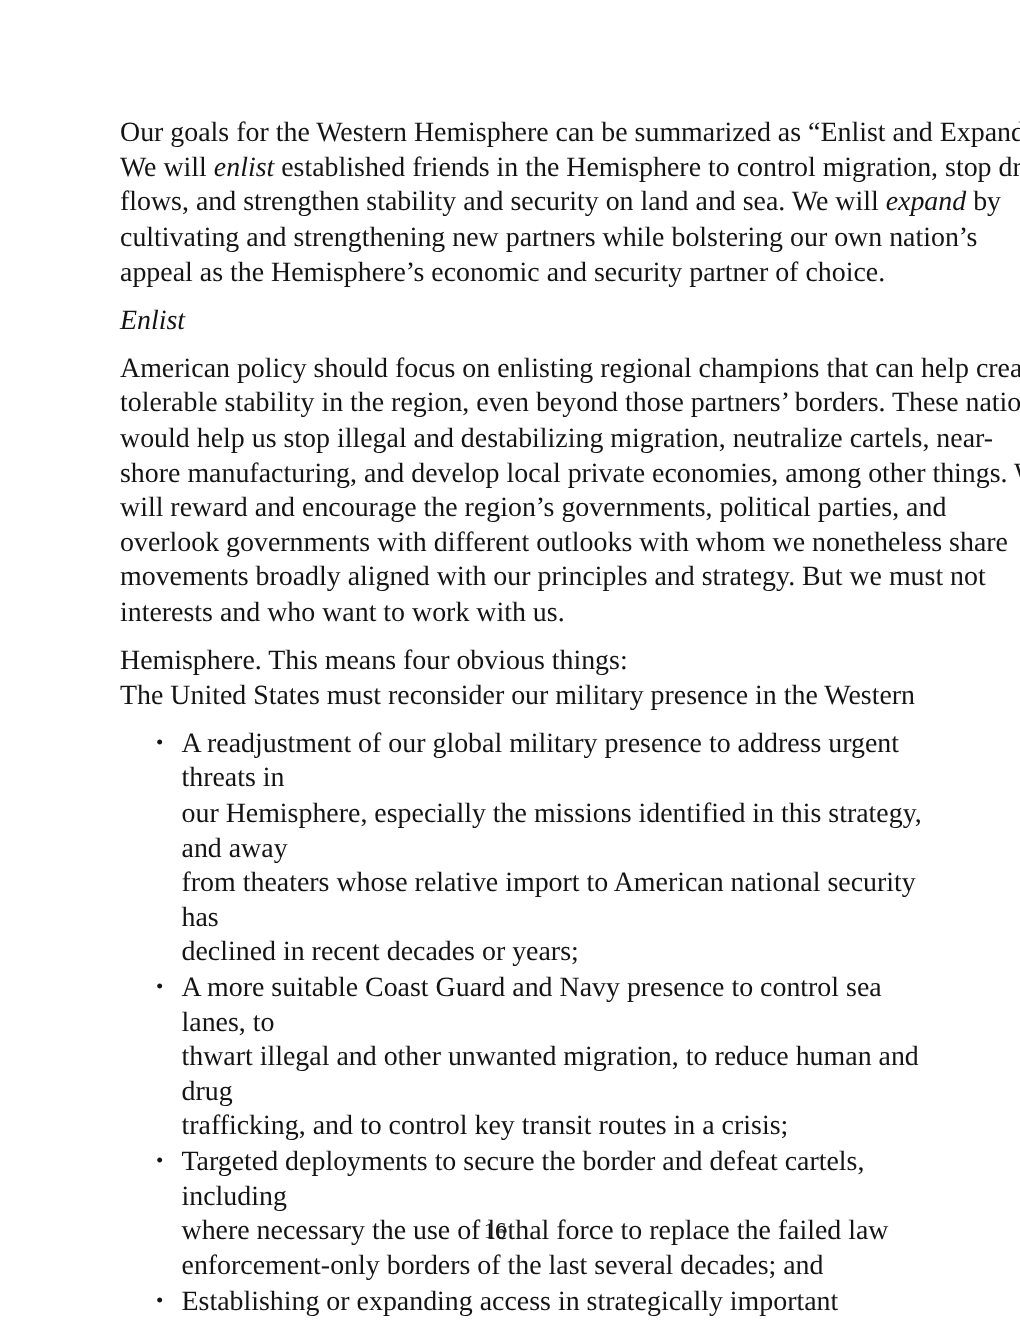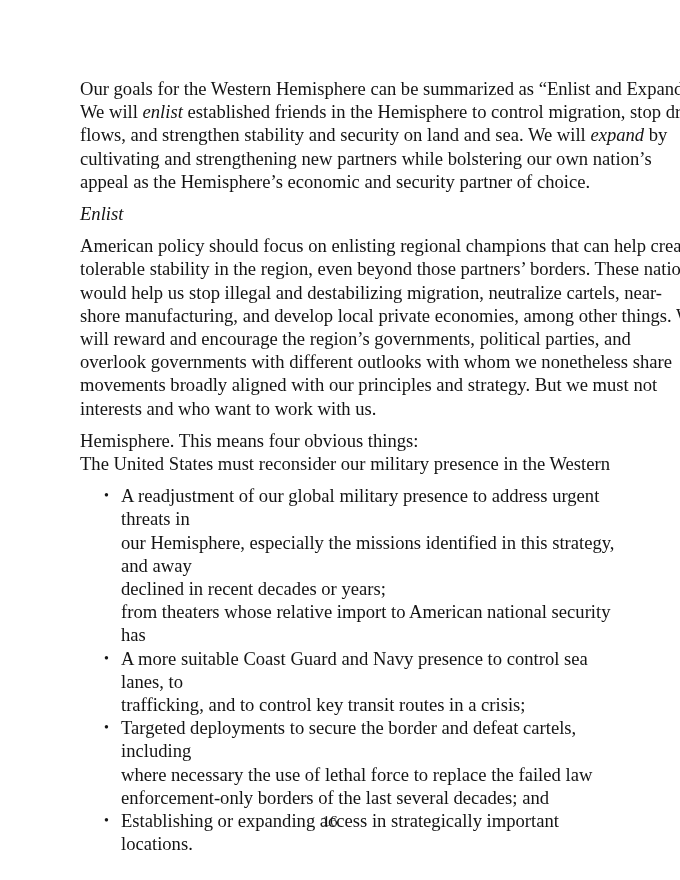--- a/index.html
+++ b/index.html
@@ -46,26 +46,27 @@
   <p>
     <span class="line">Hemisphere. This means four obvious things:</span>
     <span class="line">The United States must reconsider our military presence in the Western</span>
   </p>
 
   <ul>
     <li>
       <span class="bullet">•</span>
       <span class="line">A readjustment of our global military presence to address urgent threats in</span>
       <span class="line">our Hemisphere, especially the missions identified in this strategy, and away</span>
+      <span class="line">from theaters whose relative import to American national security has</span>
       <span class="line">declined in recent decades or years;</span>
-      <span class="line">from theaters whose relative import to American national security has</span>
     </li>
     <li>
       <span class="bullet">•</span>
       <span class="line">A more suitable Coast Guard and Navy presence to control sea lanes, to</span>
+      <span class="line">thwart illegal and other unwanted migration, to reduce human and drug</span>
       <span class="line">trafficking, and to control key transit routes in a crisis;</span>
     </li>
     <li>
       <span class="bullet">•</span>
       <span class="line">Targeted deployments to secure the border and defeat cartels, including</span>
       <span class="line">where necessary the use of lethal force to replace the failed law</span>
       <span class="line">enforcement-only borders of the last several decades; and</span>
     </li>
     <li>
       <span class="bullet">•</span>

